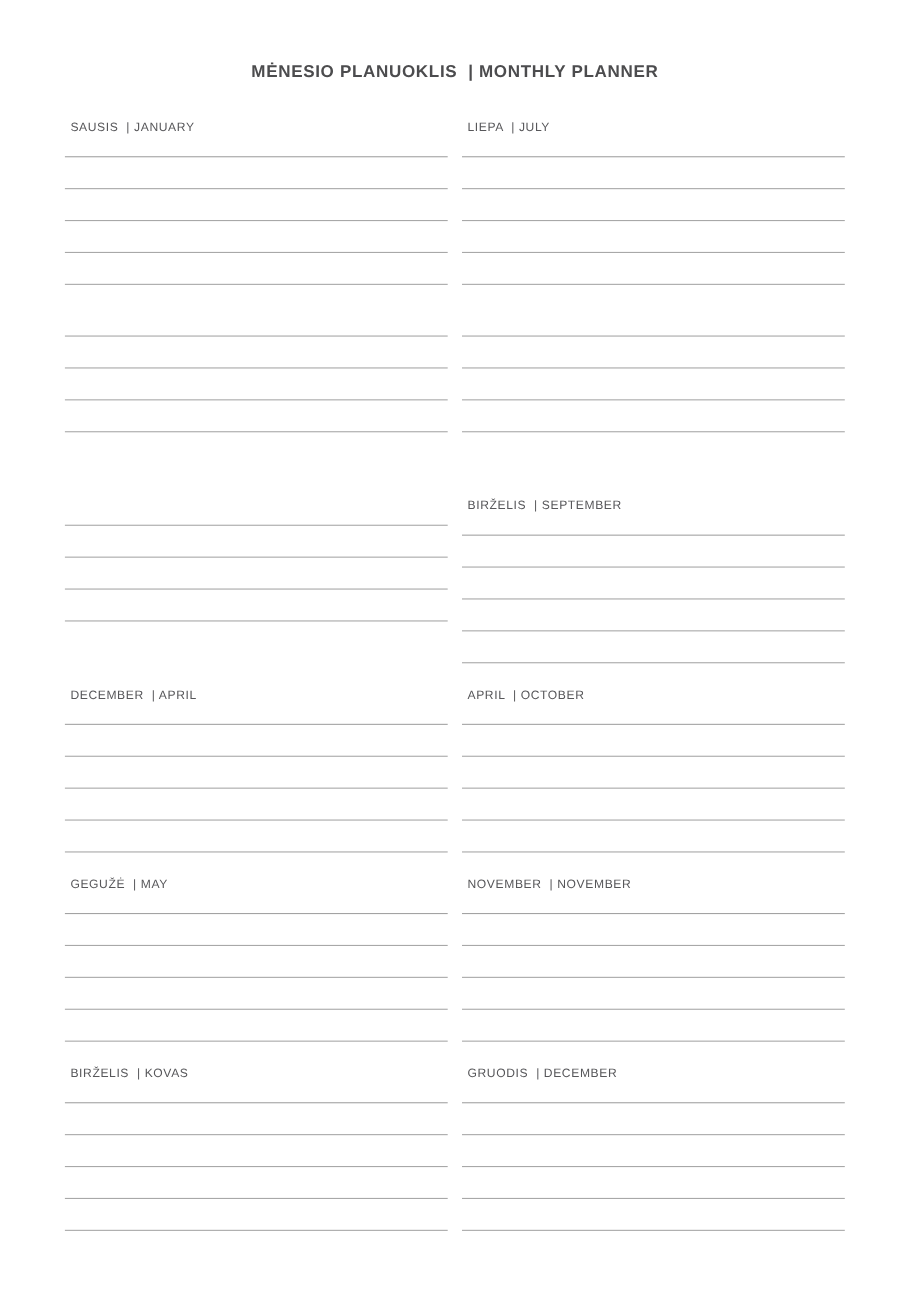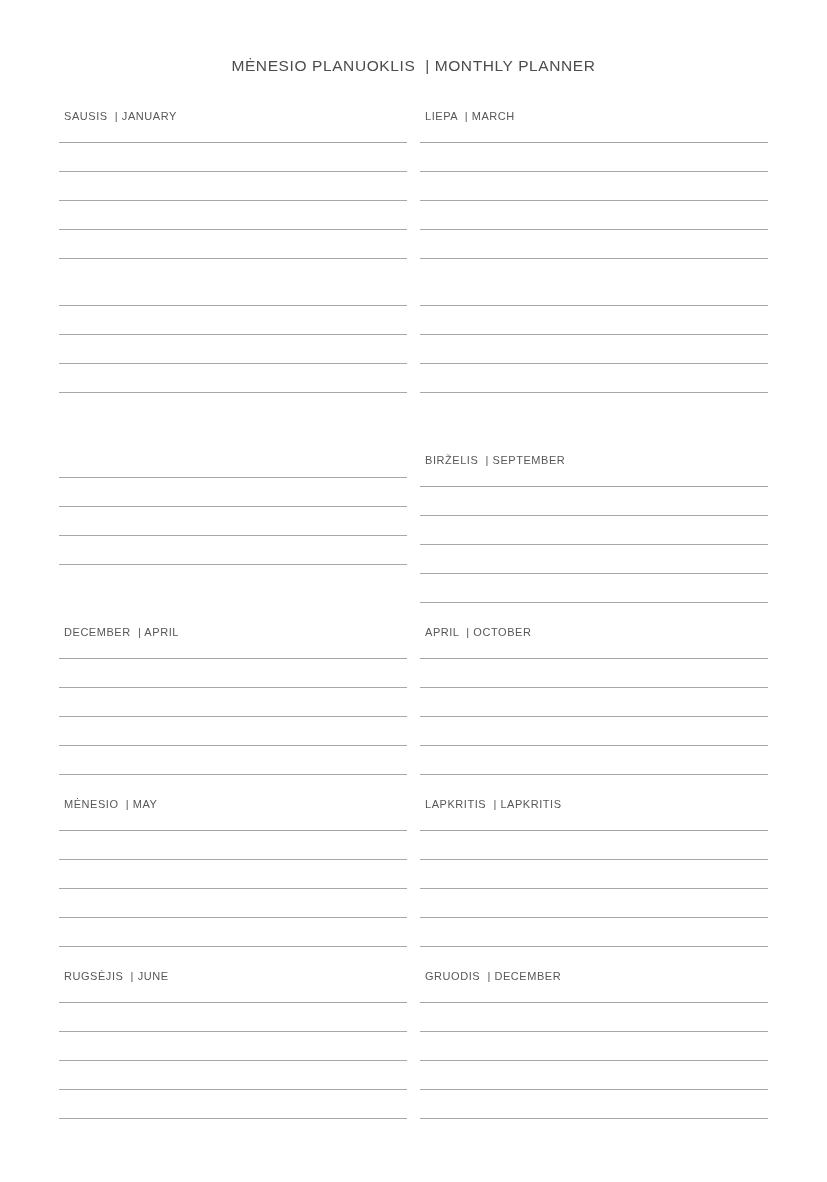--- a/index.html
+++ b/index.html
@@ -14,21 +14,21 @@
     position: relative;
     width: 827px;
     height: 1182px;
     background: #ffffff;
   }
   .page-title {
     margin-top: 56px;
     text-align: center;
     font-size: 15.5px;
     line-height: 20px;
-    font-weight: 400;
+    font-weight: 700;
     letter-spacing: 0.6px;
     color: #4c4c4e;
     white-space: pre;
   }
   .planner-grid {
     margin: 29px 59px 0 59px;
     display: grid;
     grid-template-columns: 348px 348px;
     column-gap: 13px;
     row-gap: 0;
@@ -62,21 +62,21 @@
   <div class="planner-grid">
 
     <div class="month">
       <div class="month-header">SAUSIS  | JANUARY</div>
       <div class="writing-line"></div>
       <div class="writing-line"></div>
       <div class="writing-line"></div>
       <div class="writing-line"></div>
     </div>
     <div class="month">
-      <div class="month-header">LIEPA  | MARCH</div>
+      <div class="month-header">LIEPA  | JULY</div>
       <div class="writing-line"></div>
       <div class="writing-line"></div>
       <div class="writing-line"></div>
       <div class="writing-line"></div>
     </div>
 
     <div class="month">
       <div class="writing-line"></div>
       <div class="writing-line"></div>
       <div class="writing-line"></div>
@@ -112,36 +112,36 @@
     </div>
     <div class="month">
       <div class="month-header">APRIL  | OCTOBER</div>
       <div class="writing-line"></div>
       <div class="writing-line"></div>
       <div class="writing-line"></div>
       <div class="writing-line"></div>
     </div>
 
     <div class="month">
-      <div class="month-header">MĖNESIO  | MAY</div>
+      <div class="month-header">GEGUŽĖ  | MAY</div>
       <div class="writing-line"></div>
       <div class="writing-line"></div>
       <div class="writing-line"></div>
       <div class="writing-line"></div>
     </div>
     <div class="month">
-      <div class="month-header">LAPKRITIS  | LAPKRITIS</div>
+      <div class="month-header">NOVEMBER  | NOVEMBER</div>
       <div class="writing-line"></div>
       <div class="writing-line"></div>
       <div class="writing-line"></div>
       <div class="writing-line"></div>
     </div>
 
     <div class="month">
-      <div class="month-header">RUGSĖJIS  | JUNE</div>
+      <div class="month-header">BIRŽELIS  | KOVAS</div>
       <div class="writing-line"></div>
       <div class="writing-line"></div>
       <div class="writing-line"></div>
       <div class="writing-line"></div>
     </div>
     <div class="month">
       <div class="month-header">GRUODIS  | DECEMBER</div>
       <div class="writing-line"></div>
       <div class="writing-line"></div>
       <div class="writing-line"></div>

